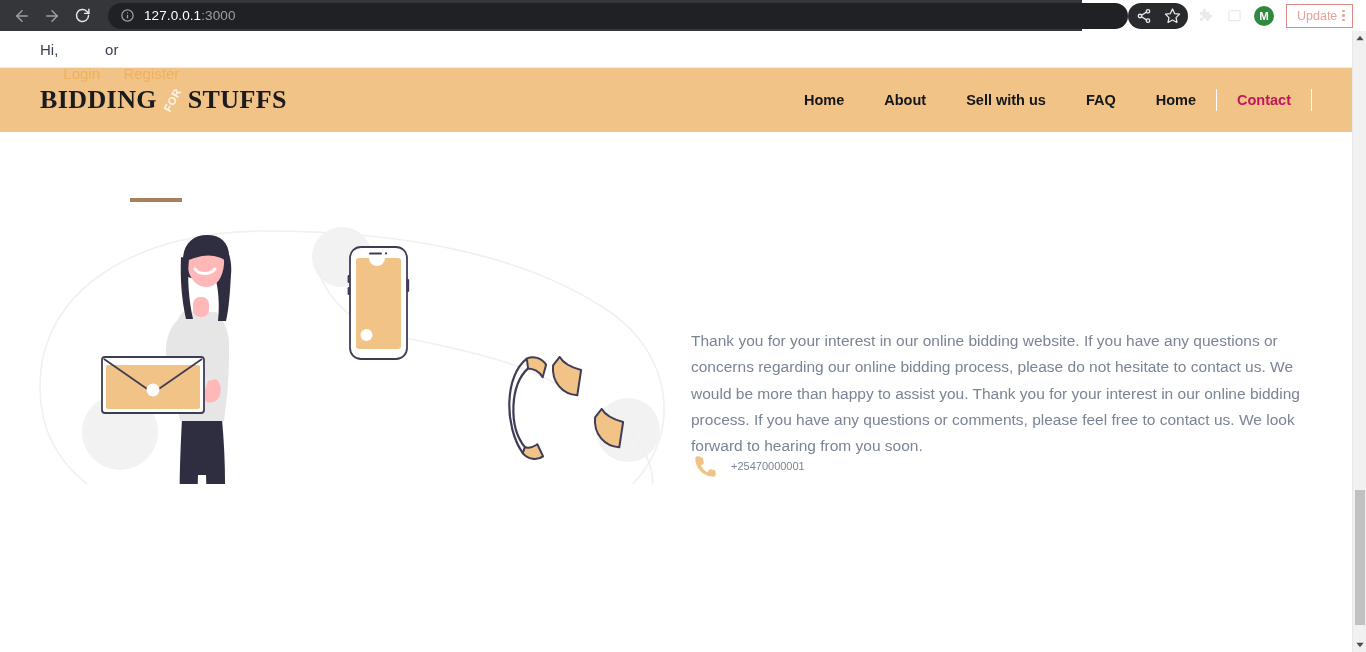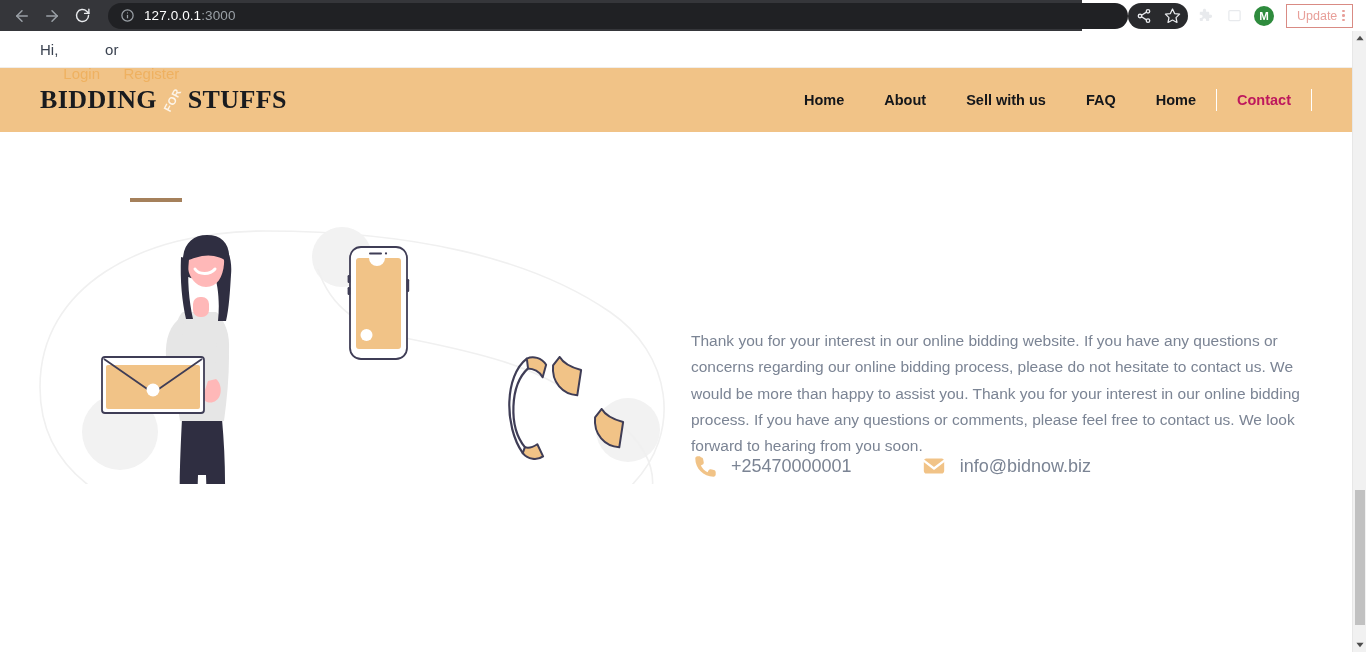--- a/index.html
+++ b/index.html
@@ -187,21 +187,21 @@
     position: absolute;
     left: 691px; top: 320px;
     display: flex; align-items: center;
     width: 625px;
   }
   .contact-item {
     display: flex; align-items: center;
     gap: 12px;
   }
   .contact-item .ci-text {
-    font-size: 18px;
+    font-size: 11px;
     color: #7b8494;
     white-space: nowrap;
   }
   .ci-icon { width: 28px; height: 28px; display: flex; align-items: center; justify-content: center; }
   .ci-gap-a { width: 68px; }
   .ci-gap-b { width: 60px; }
 
   .scroll-top {
     position: absolute;
     right: 95px; top: 429px;
@@ -416,29 +416,20 @@
     <div class="contact-row">
       <div class="contact-item">
         <span class="ci-icon">
           <svg width="25" height="25" viewBox="0 0 24 24" fill="#f1c387">
             <path d="M6.6 2.2H4.3C3.1 2.2 2.2 3.1 2.2 4.3c0 9.6 7.9 17.5 17.5 17.5 1.2 0 2.1-.9 2.1-2.1v-2.3c0-1-.7-1.9-1.7-2.1l-2.9-.6c-.9-.2-1.8.2-2.2 1l-1 1.8c-2.8-1.4-5.1-3.7-6.5-6.5l1.8-1c.8-.4 1.2-1.3 1-2.2l-.6-2.9c-.2-1-1.1-1.7-2.1-1.7z"></path>
           </svg>
         </span>
         <span class="ci-text">+25470000001</span>
       </div>
       <span class="ci-gap-a"></span>
-      <div class="contact-item">
-        <span class="ci-icon">
-          <svg width="26" height="26" viewBox="0 0 24 24" fill="#f1c387">
-            <path d="M2.6 7.4c0-1.4 1-2.4 2.3-2.4h14.2c1.3 0 2.3 1 2.3 2.4v9.2c0 1.4-1 2.4-2.3 2.4H4.9c-1.3 0-2.3-1-2.3-2.4z"></path>
-            <path d="M2.8 7.2 12 14.3l9.2-7.1" fill="none" stroke="#ffffff" stroke-width="2.1" stroke-linejoin="round" stroke-linecap="round"></path>
-          </svg>
-        </span>
-        <span class="ci-text">info@bidnow.biz</span>
-      </div>
       <span class="ci-gap-b"></span>
     </div>
 
     <div class="scroll-top">
       <svg width="26" height="26" viewBox="0 0 24 24" fill="none" stroke="#1f1f1f" stroke-width="2.4" stroke-linecap="round" stroke-linejoin="round">
         <polyline points="5 15 12 8.5 19 15"></polyline>
       </svg>
     </div>
   </div>
 

